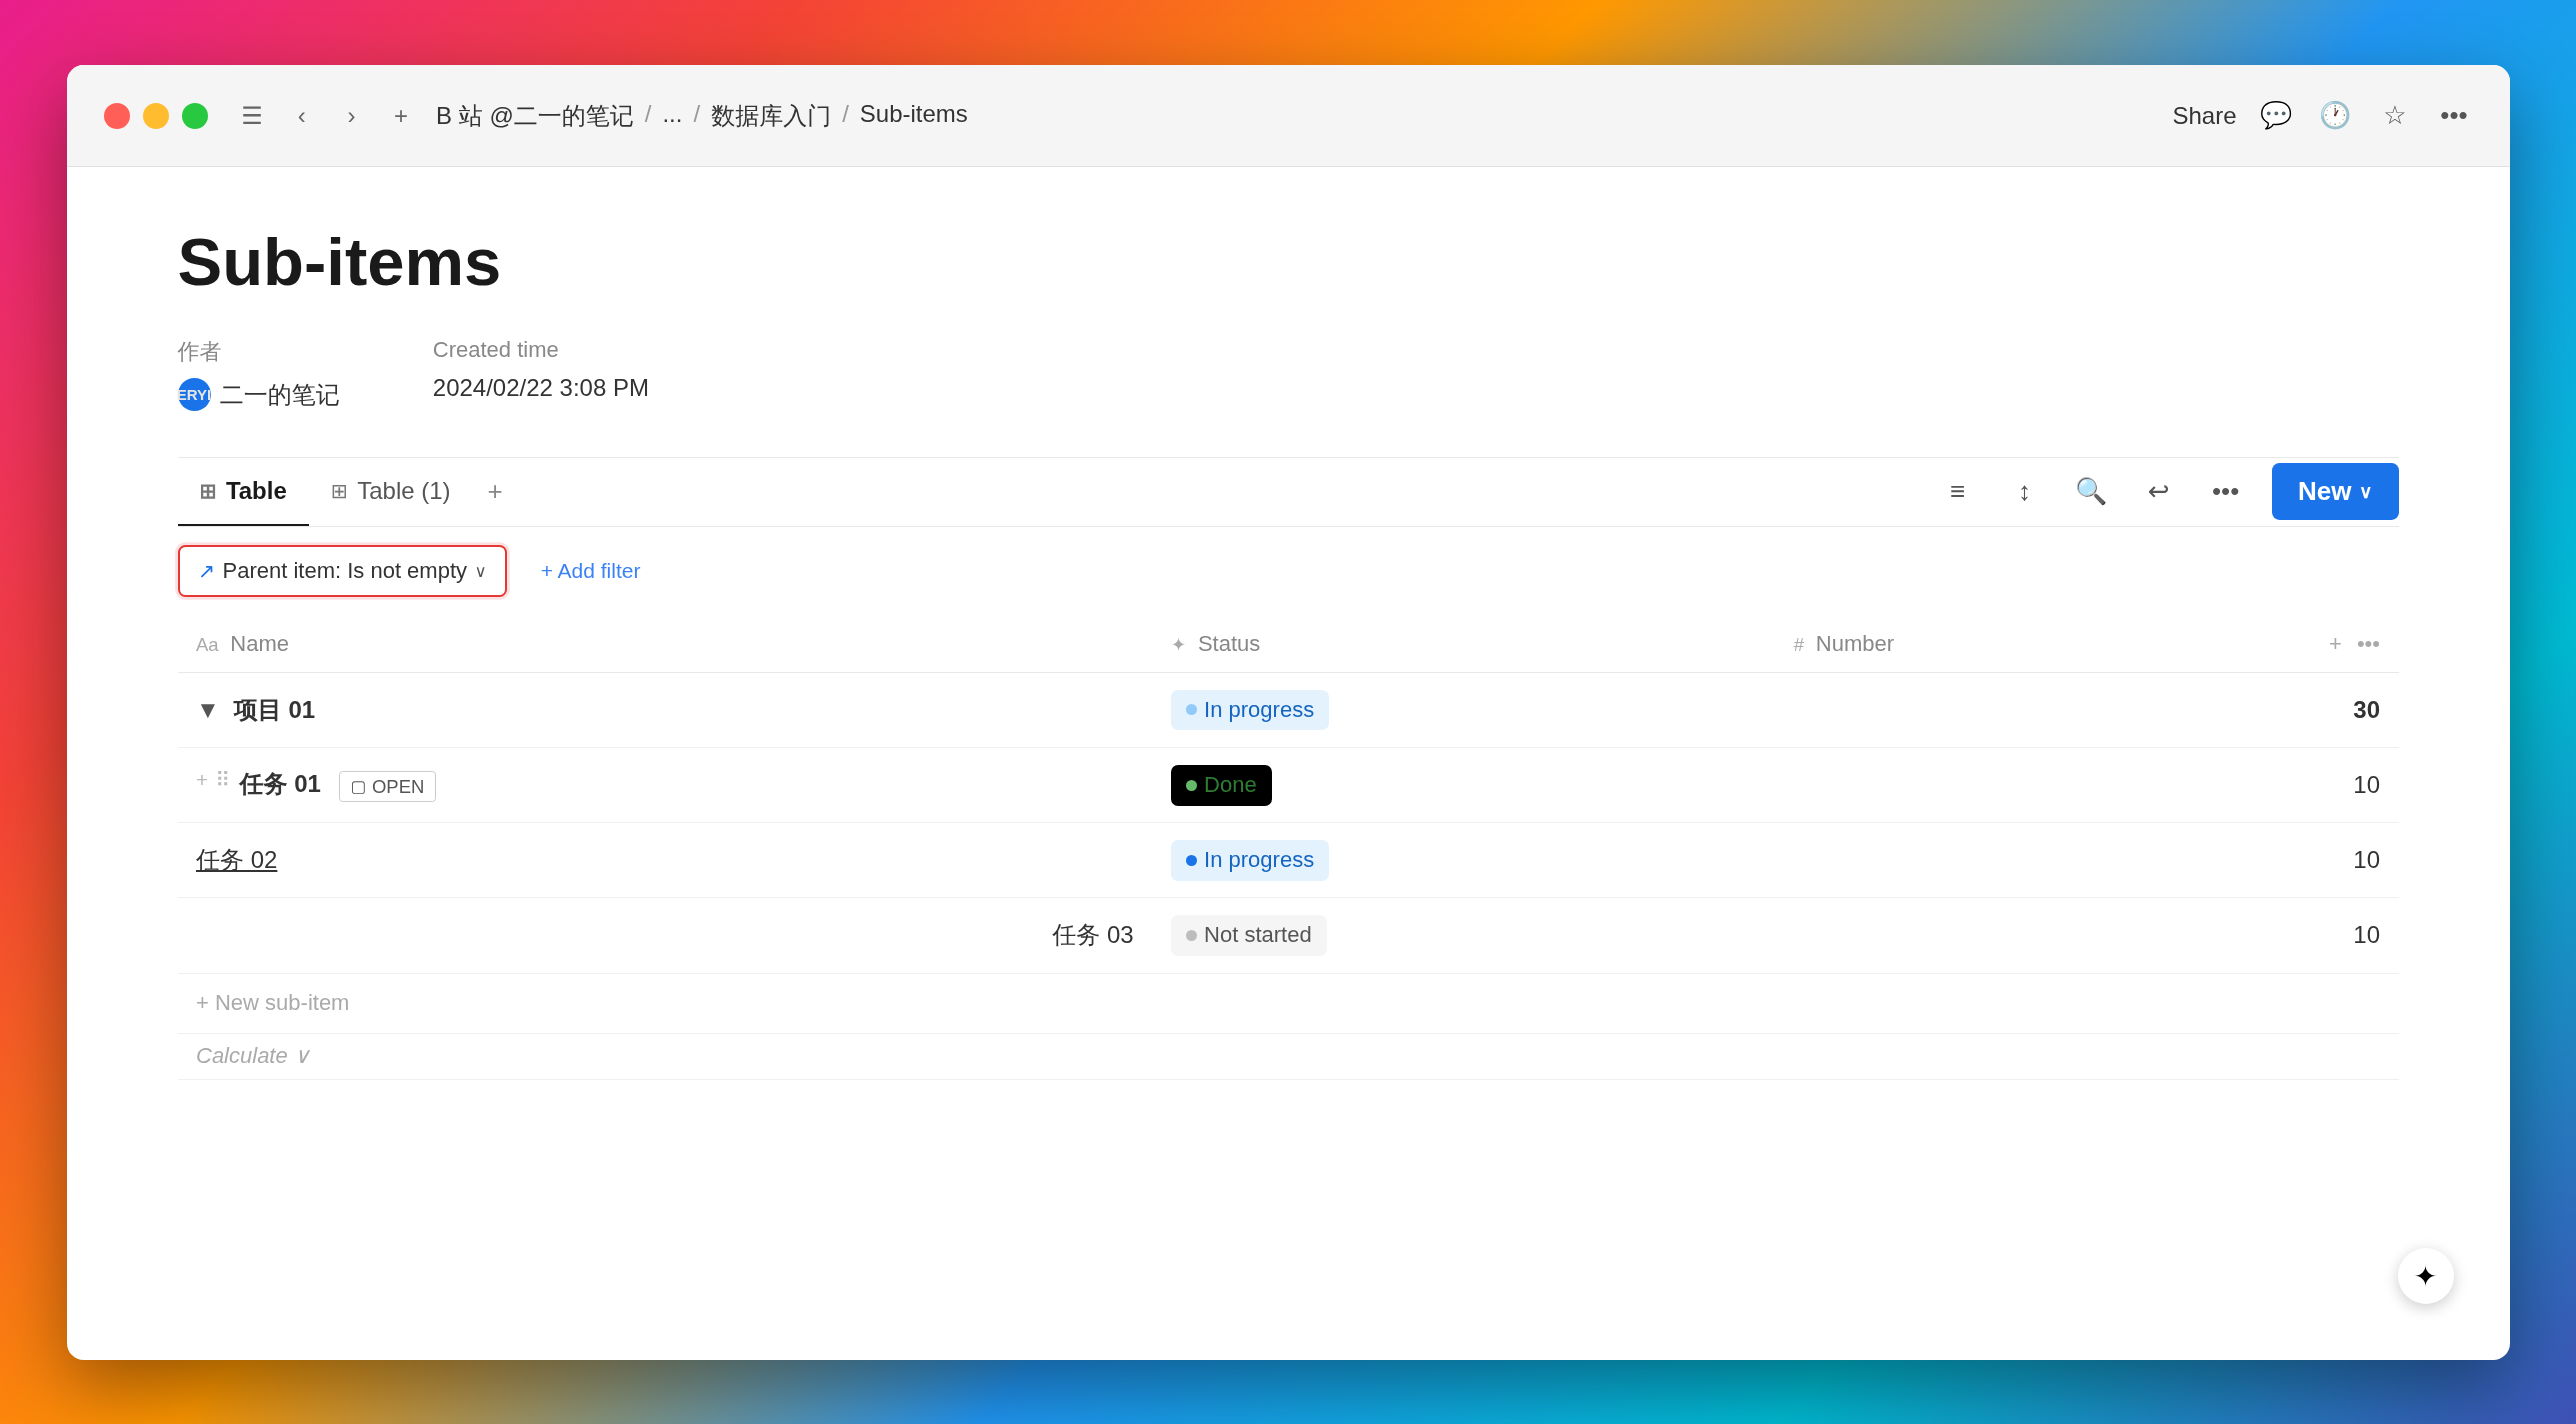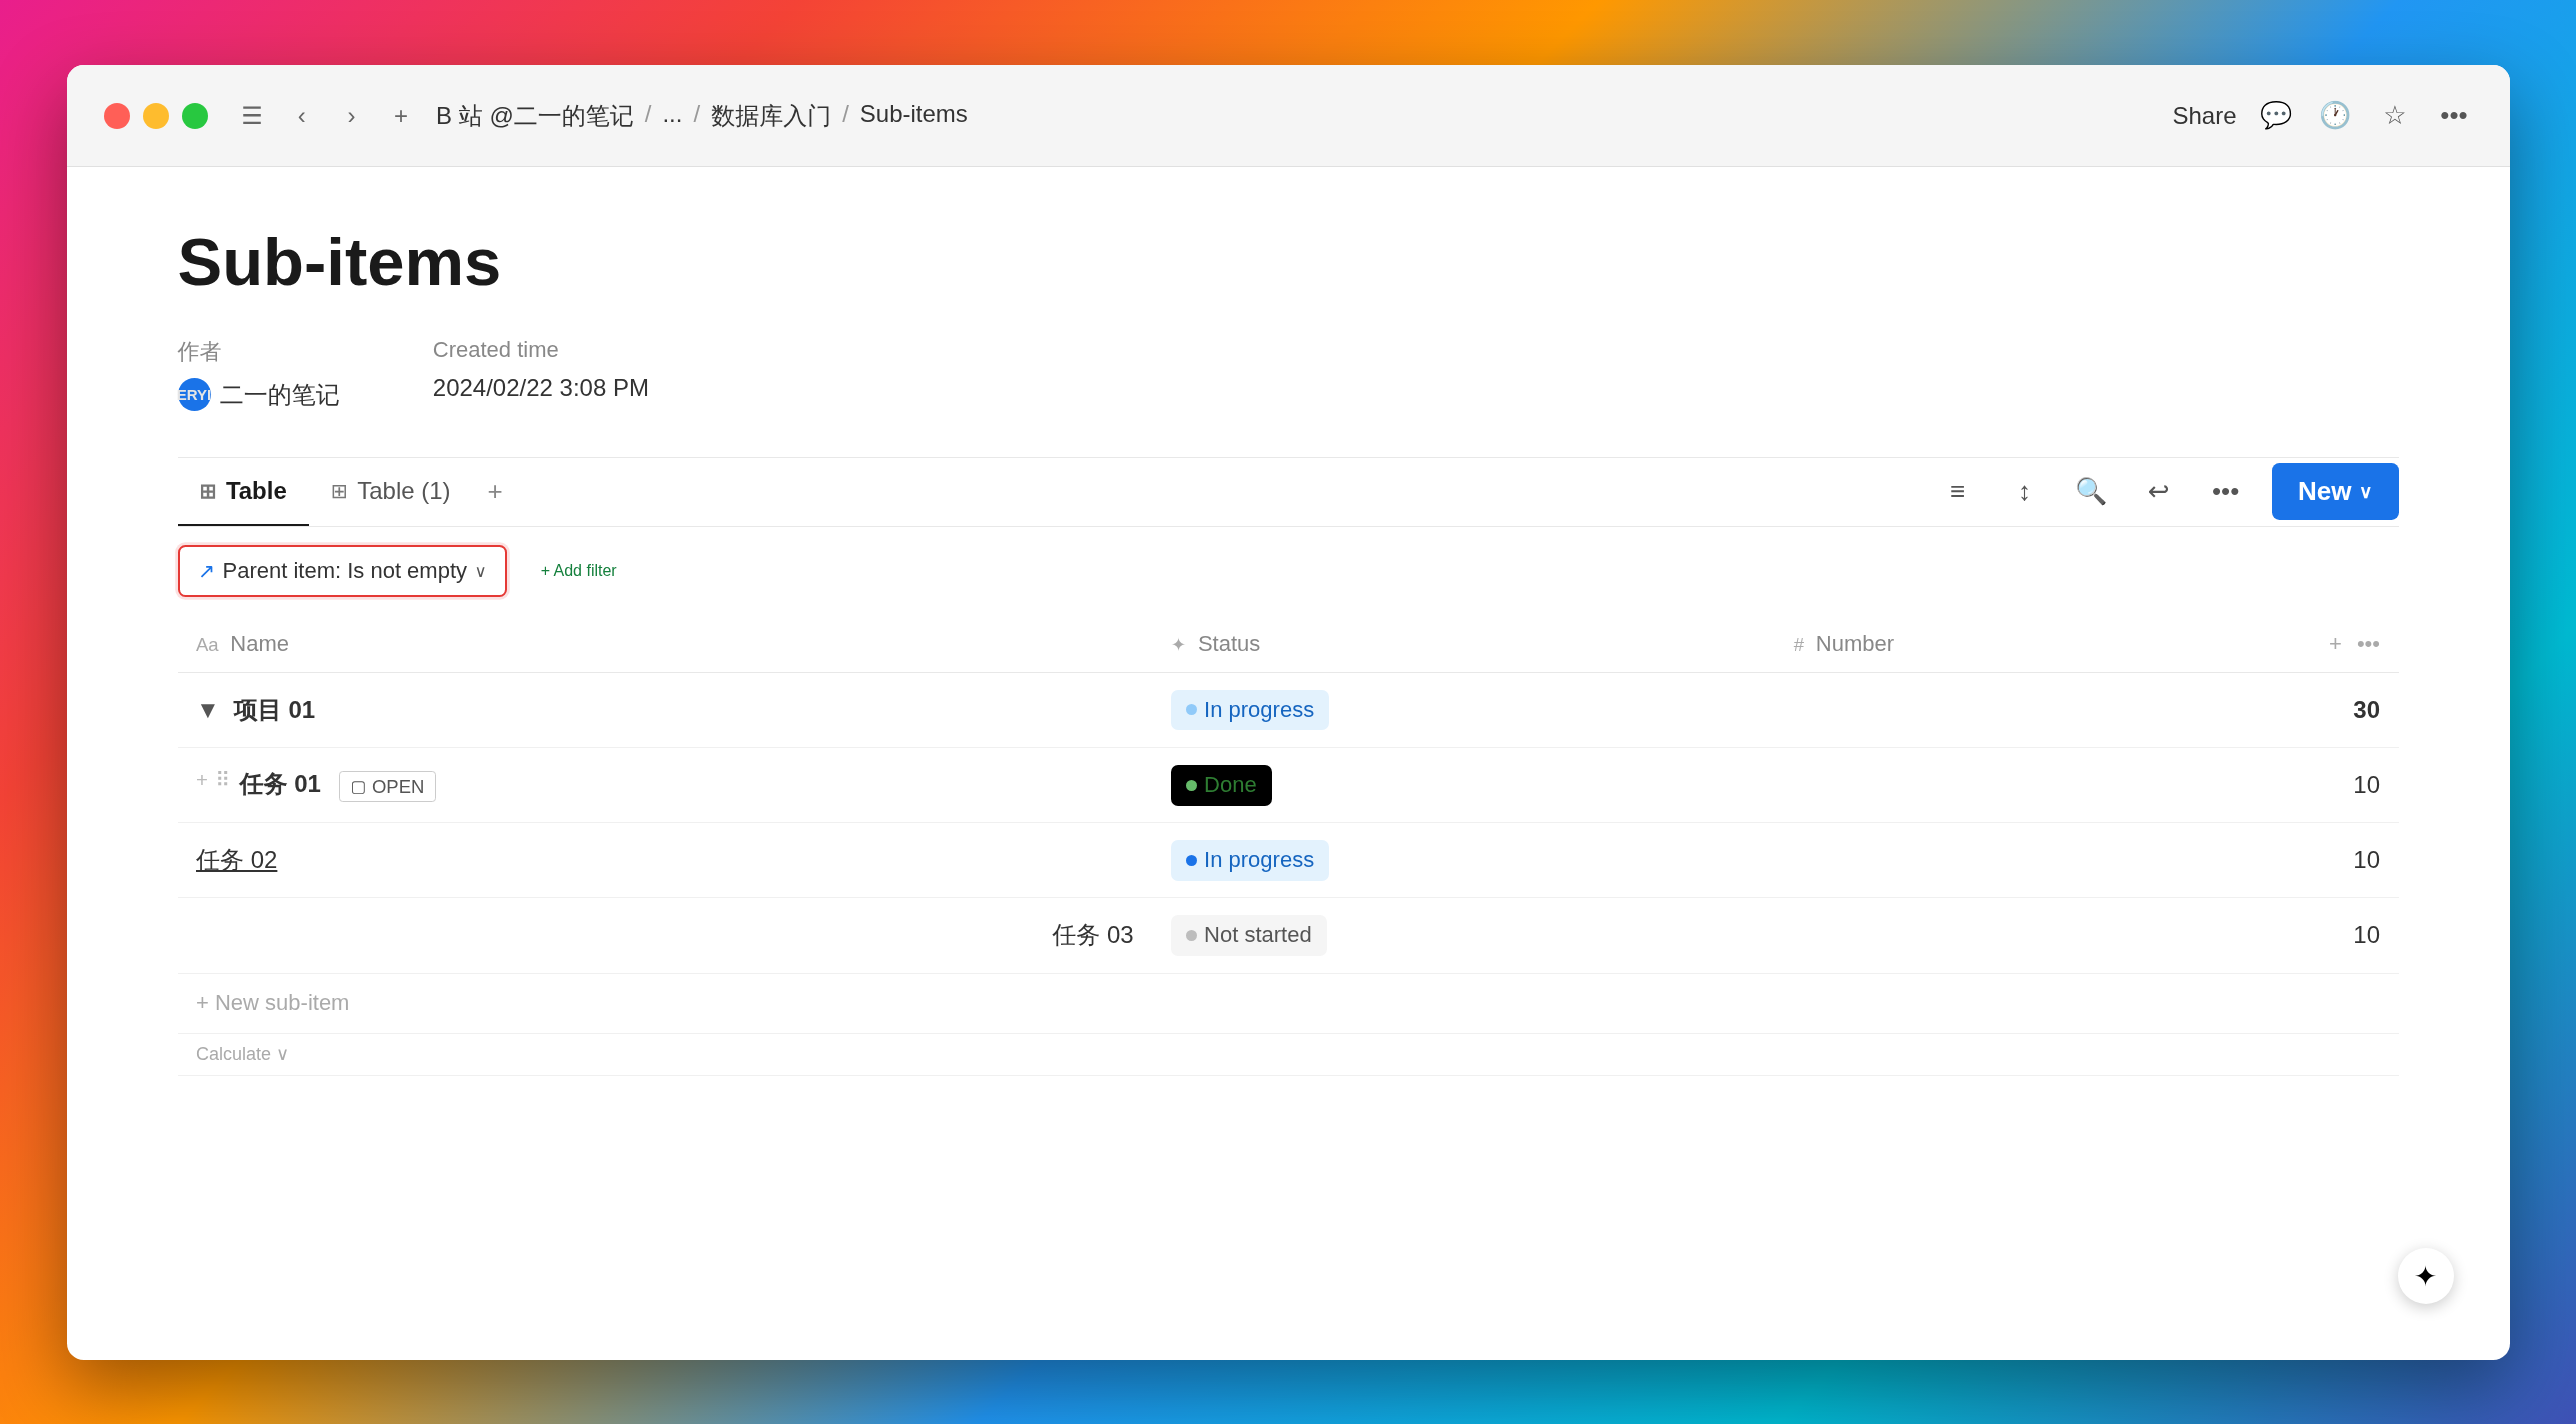--- a/index.html
+++ b/index.html
@@ -237,22 +237,22 @@
     }
     .filter-chip-arrow {
       color: #555;
       font-size: 16.7px;
     }
     .add-filter {
       display: flex;
       align-items: center;
       gap: 7.4px;
       padding: 11px 18.5px;
-      font-size: 16px;
-      color: #15803d;
+      font-size: 21px;
+      color: #3b82f6;
       cursor: pointer;
     }
     
     .table-container {
       flex: 1;
       overflow: hidden;
     }
     table {
       width: 100%;
       border-collapse: collapse;
@@ -322,23 +322,24 @@
     .dot-done { background: #66bb6a; }
     .dot-in-progress { background: #1a73e8; }
     .dot-not-started { background: #bdbdbd; }
     .number-cell { text-align: right; color: #333; }
     .new-subitem-row td {
       color: #aaa;
       font-size: 22px;
     }
     .calculate-row td {
       color: #aaa;
-      font-size: 18px;
+      font-size: 22px;
       padding-top: 9.3px;
       padding-bottom: 10px;
+      font-style: italic;
     }
     .sparkle-btn {
       position: absolute;
       bottom: 56px;
       right: 56px;
       width: 56px;
       height: 56px;
       border-radius: 50%;
       background: white;
       box-shadow: 0 3.7px 15px rgba(0,0,0,0.2);

